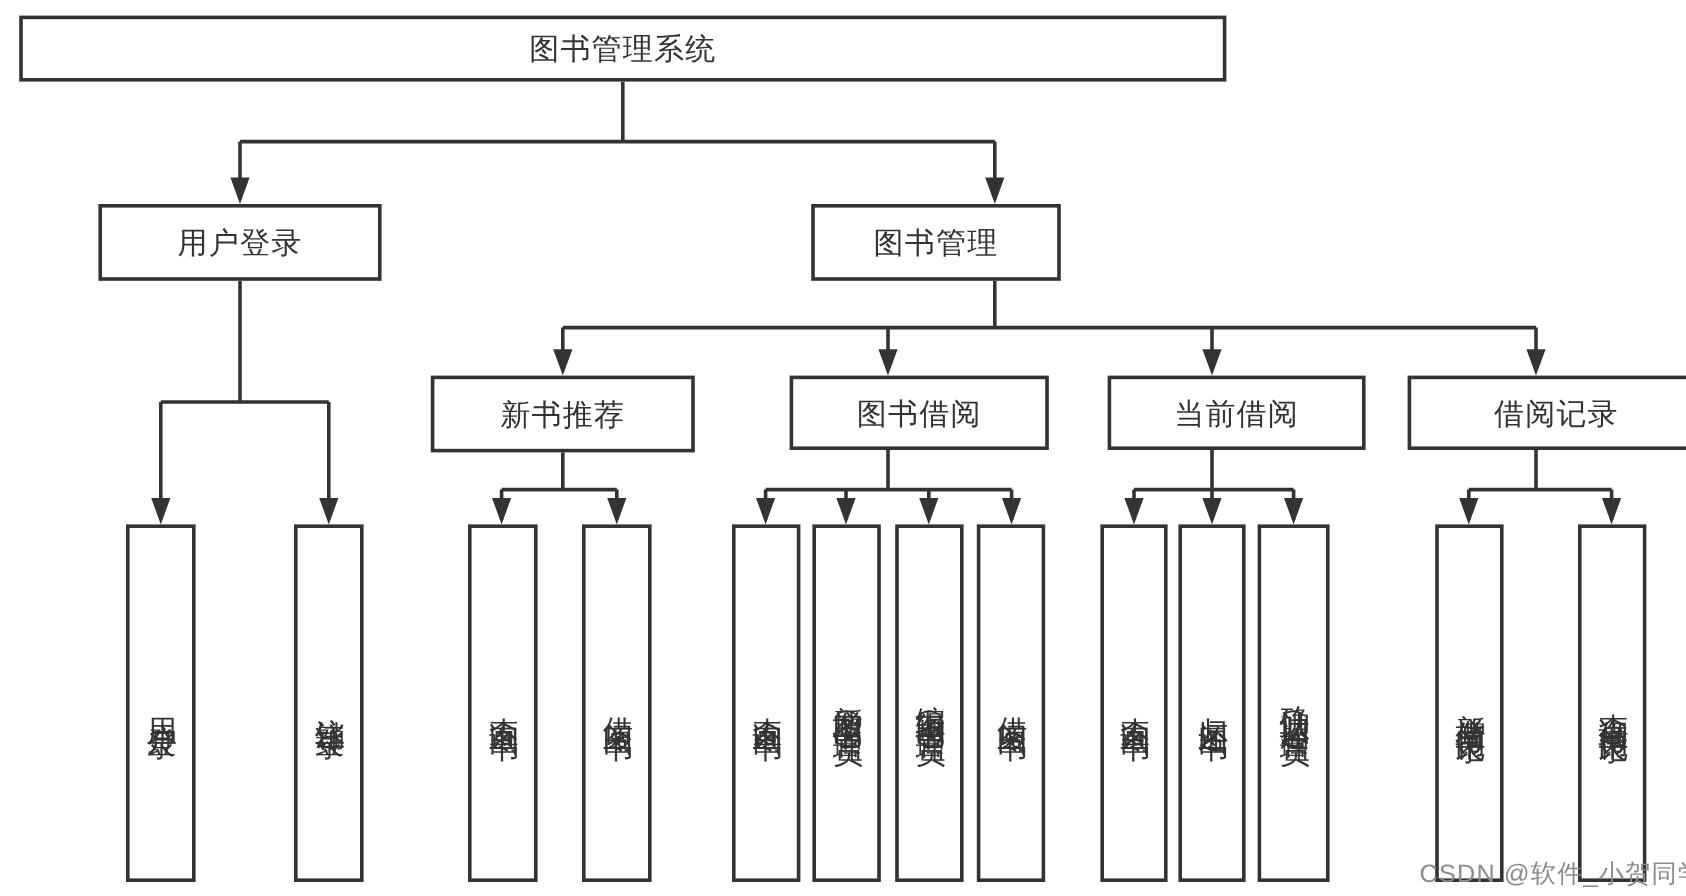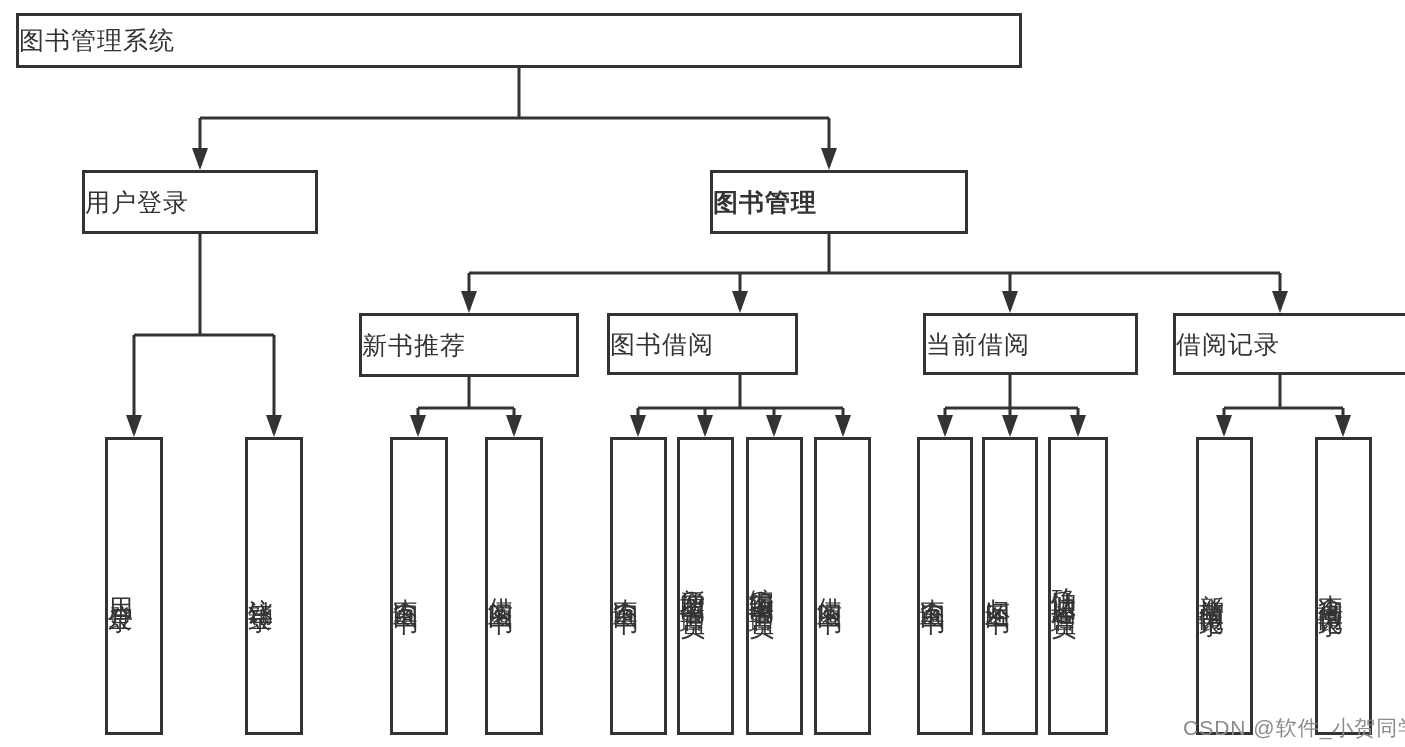--- a/index.html
+++ b/index.html
@@ -28,21 +28,21 @@
     z-index: 1;
   }
 
   .node {
     position: absolute;
     background: #ffffff;
     border: 3px solid var(--border);
     color: var(--text);
     display: flex;
     align-items: center;
-    justify-content: flex-start;
+    justify-content: center;
     z-index: 2;
   }
 
   .node.header { font-size: 25px; letter-spacing: 1px; }
 
   .node.leaf span {
     writing-mode: vertical-rl;
     text-orientation: mixed;
     font-size: 25px;
     letter-spacing: 4px;
@@ -84,28 +84,28 @@
              M1224 437 l-8 -22 h16 z M1343 437 l-8 -22 h16 z"></path>
   </svg>
 
   <div class="node header" style="left:16px; top:13px; width:1006px; height:55px;">
     <span>图书管理系统</span>
   </div>
 
   <div class="node header" style="left:82px; top:170px; width:236px; height:64px;">
     <span>用户登录</span>
   </div>
-  <div class="node header" style="left:710px; top:170px; width:258px; height:64px;font-weight:bold;">
+  <div class="node header" style="left:676px; top:170px; width:208px; height:64px;">
     <span>图书管理</span>
   </div>
 
   <div class="node header" style="left:359px; top:313px; width:220px; height:64px;">
     <span>新书推荐</span>
   </div>
-  <div class="node header" style="left:607px; top:313px; width:191px; height:62px;">
+  <div class="node header" style="left:658px; top:313px; width:216px; height:62px;">
     <span>图书借阅</span>
   </div>
   <div class="node header" style="left:903px; top:313px; width:215px; height:62px;margin-left:20px;">
     <span>当前借阅</span>
   </div>
   <div class="node header" style="left:1173px; top:313px; width:248px; height:62px;">
     <span>借阅记录</span>
   </div>
 
   <div class="node leaf" style="left:105px; top:437px; width:58px; height:298px;">

